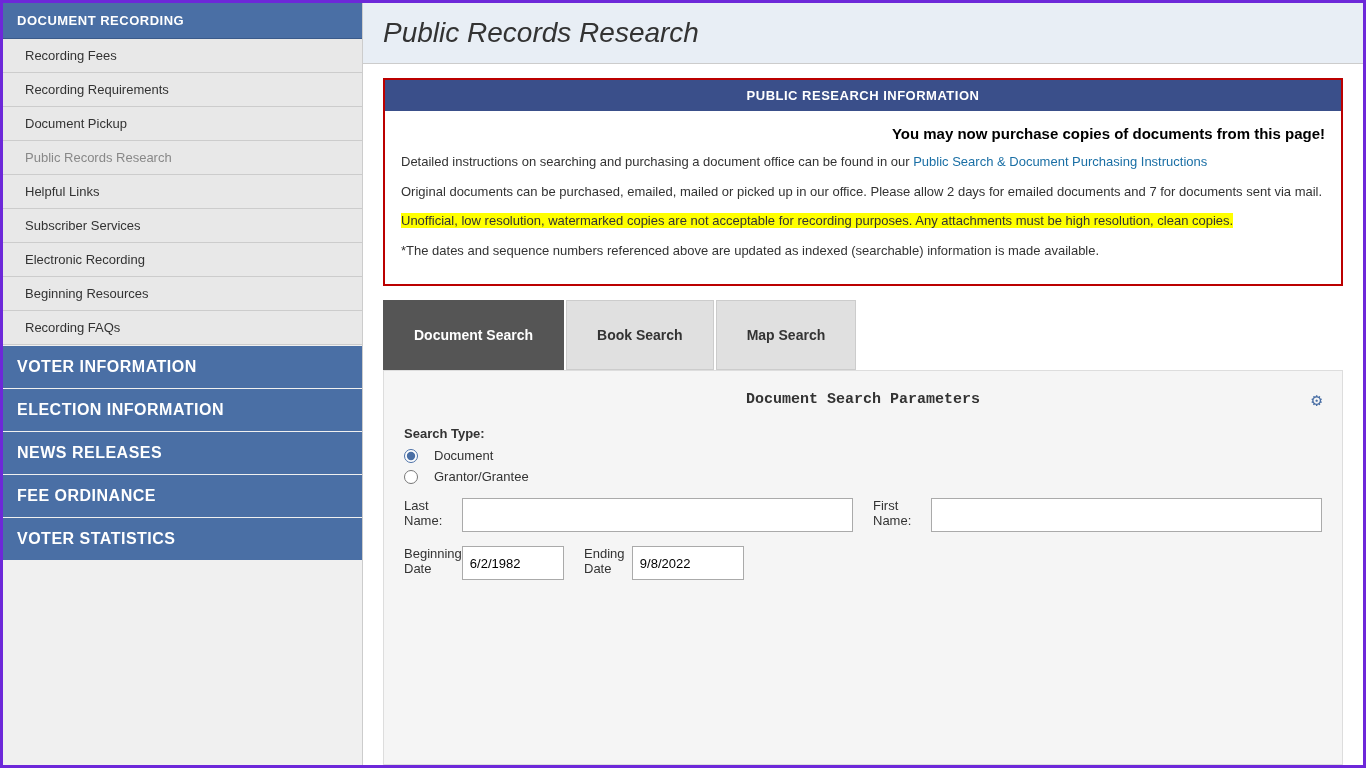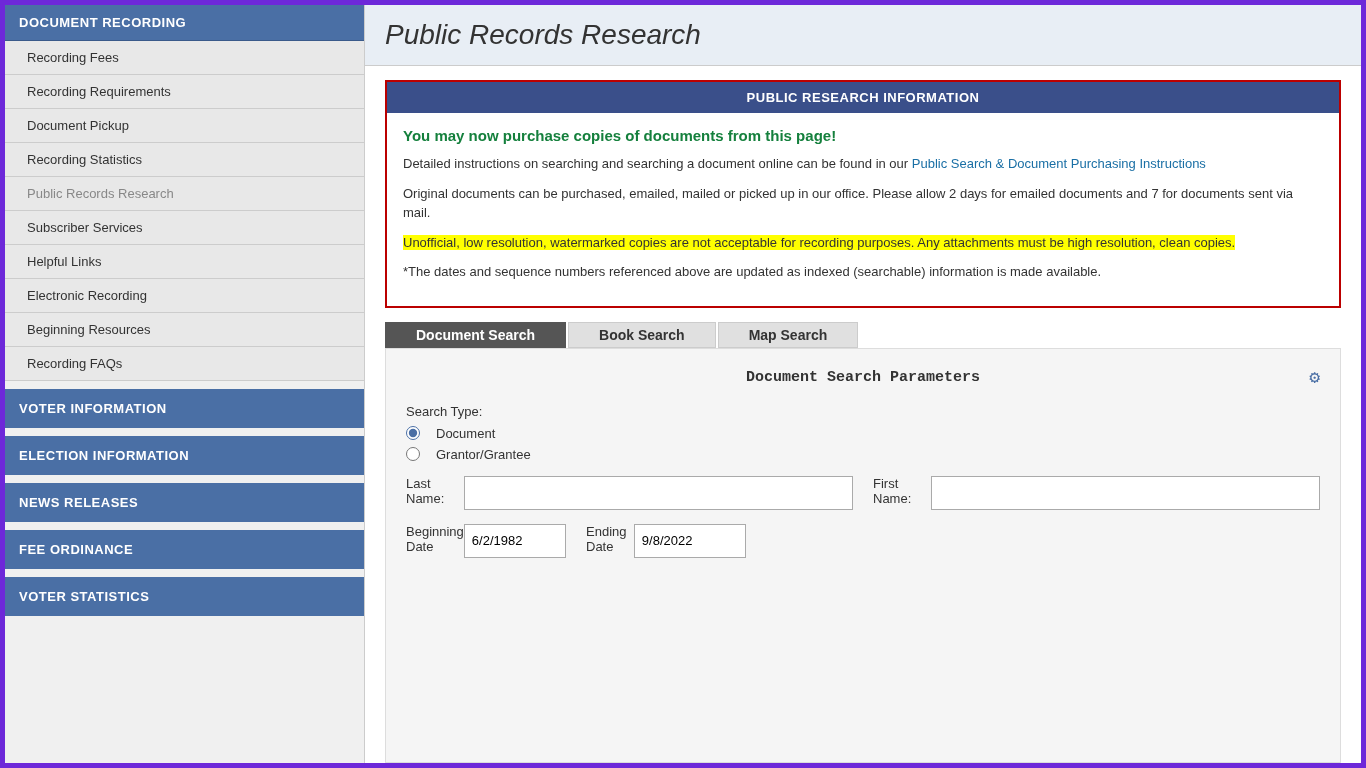--- a/index.html
+++ b/index.html
@@ -1,18 +1,18 @@
 <!DOCTYPE html>
 <html><head>
   <meta charset="utf-8">
   <style>
     * { box-sizing: border-box; margin: 0; padding: 0; }
     body { font-family: Arial, sans-serif; font-size: 13px; background: #f0f0f0; color: #333; }
 
-    .outer-wrapper { display: flex; width: 1366px; min-height: 768px; background: #fff; border: 5px solid #6d28d9; margin: 0 auto; }
+    .outer-wrapper { display: flex; width: 1366px; min-height: 768px; background: #fff; border: 3px solid #6d28d9; margin: 0 auto; }
 
     
     .sidebar { width: 360px; min-width: 360px; background: #f0f0f0; border-right: 1px solid #ccc; display: flex; flex-direction: column; }
 
     .sidebar-section-header {
       background: #4a6fa5;
       color: #fff;
       font-weight: bold;
       font-size: 13px;
       padding: 10px 14px;
@@ -32,23 +32,23 @@
       cursor: pointer;
       font-size: 13px;
       color: #333;
     }
     .sidebar-nav-item.active { color: #888; background: #e8e8e8; }
 
     .sidebar-collapsed-header {
       background: #4a6fa5;
       color: #fff;
       font-weight: bold;
-      font-size: 13px;
+      font-size: 16px;
       padding: 12px 14px;
-      margin-top: 8px;
+      margin-top: 1px;
       cursor: pointer;
       letter-spacing: 0.5px;
     }
 
     
     .main-content { flex: 1; display: flex; flex-direction: column; background: #fff; }
 
     .page-title-bar {
       background: #e8eef5;
       border-bottom: 1px solid #ccc;
@@ -69,38 +69,38 @@
     .info-box-header {
       background: #3a4f8a;
       color: #fff;
       font-weight: bold;
       font-size: 13px;
       text-align: center;
       padding: 8px;
       letter-spacing: 0.5px;
     }
     .info-box-body { padding: 14px 16px; }
-    .info-box-body h2 { font-size: 15px; font-weight: bold; margin-bottom: 10px; color: #15803d; }
+    .info-box-body h2 { font-size: 15px; font-weight: bold; margin-bottom: 10px; color: #000000; text-align: right; }
     .info-box-body p { margin-bottom: 10px; font-size: 13px; line-height: 1.5; }
     .info-box-body a { color: #1a6fa5; text-decoration: none; }
     .highlight-yellow {
       background: #ffff00;
       font-size: 13px;
       line-height: 1.5;
       display: inline;
     }
 
     
     .tabs-bar {
       display: flex;
       margin: 0 20px 0 20px;
       border-bottom: none;
     }
     .tab {
-      padding: 4px 30px;
+      padding: 26px 30px;
       font-size: 14px;
       font-weight: bold;
       cursor: pointer;
       border: 1px solid #ccc;
       background: #e0e0e0;
       color: #333;
       margin-right: 2px;
     }
     .tab.active {
       background: #555;
@@ -133,21 +133,21 @@
     }
     .gear-icon {
       position: absolute;
       right: 0;
       color: #4a6fa5;
       font-size: 18px;
       cursor: pointer;
     }
 
     .form-group { margin-bottom: 14px; }
-    .form-label { font-size: 13px; color: #333; margin-bottom: 7px; display: block; font-weight: normal; }
+    .form-label { font-size: 13px; color: #333; margin-bottom: 7px; display: block; font-weight: bold; }
 
     .radio-group { display: flex; flex-direction: column; gap: 6px; margin-top: 6px; }
     .radio-item { display: flex; align-items: center; gap: 16px; font-size: 13px; cursor: pointer; }
     .radio-item input[type="radio"] { accent-color: #4a6fa5; width: 14px; height: 14px; }
 
     .form-row { display: flex; gap: 20px; margin-bottom: 14px; }
     .form-col { display: flex; flex: 1; }
     .form-col label { font-size: 13px; margin-bottom: 4px; }
     .form-col input[type="text"] {
       padding: 5px 7px;
@@ -164,24 +164,23 @@
 
 <div class="outer-wrapper">
 
   <div class="sidebar">
     <div class="sidebar-section-header top-header">DOCUMENT RECORDING</div>
 
     <div>
       <div class="sidebar-nav-item">Recording Fees</div>
       <div class="sidebar-nav-item">Recording Requirements</div>
       <div class="sidebar-nav-item">Document Pickup</div>
-      <div class="sidebar-nav-item">Recording Statistics</div>
       <div class="sidebar-nav-item active">Public Records Research</div>
+      <div class="sidebar-nav-item">Helpful Links</div>
       <div class="sidebar-nav-item">Subscriber Services</div>
-      <div class="sidebar-nav-item">Helpful Links</div>
       <div class="sidebar-nav-item">Electronic Recording</div>
       <div class="sidebar-nav-item">Beginning Resources</div>
       <div class="sidebar-nav-item">Recording FAQs</div>
     </div>
 
     <div class="sidebar-collapsed-header">VOTER INFORMATION</div>
     <div class="sidebar-collapsed-header">ELECTION INFORMATION</div>
     <div class="sidebar-collapsed-header">NEWS RELEASES</div>
     <div class="sidebar-collapsed-header">FEE ORDINANCE</div>
     <div class="sidebar-collapsed-header">VOTER STATISTICS</div>
@@ -191,21 +190,21 @@
 
     <div class="page-title-bar">
       <h1>Public Records Research</h1>
     </div>
 
     <div class="info-box">
       <div class="info-box-header">PUBLIC RESEARCH INFORMATION</div>
       <div class="info-box-body">
         <h2>You may now purchase copies of documents from this page!</h2>
         <p>
-          <span>Detailed instructions on searching and searching a document online can be found in our </span>
+          <span>Detailed instructions on searching and purchasing a document office can be found in our </span>
           <a href="#">Public Search &amp; Document Purchasing Instructions</a>
         </p>
         <p>Original documents can be purchased, emailed, mailed or picked up in our office. Please allow 2 days for emailed documents and 7 for documents sent via mail.</p>
         <p>
           <span class="highlight-yellow">Unofficial, low resolution, watermarked copies are not acceptable for recording purposes. Any attachments must be high resolution, clean copies.</span>
         </p>
         <p>*The dates and sequence numbers referenced above are updated as indexed (searchable) information is made available.</p>
       </div>
     </div>
 

